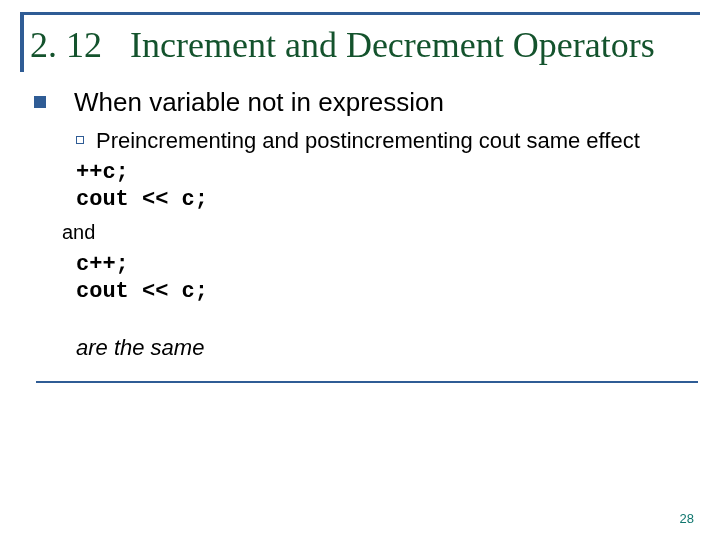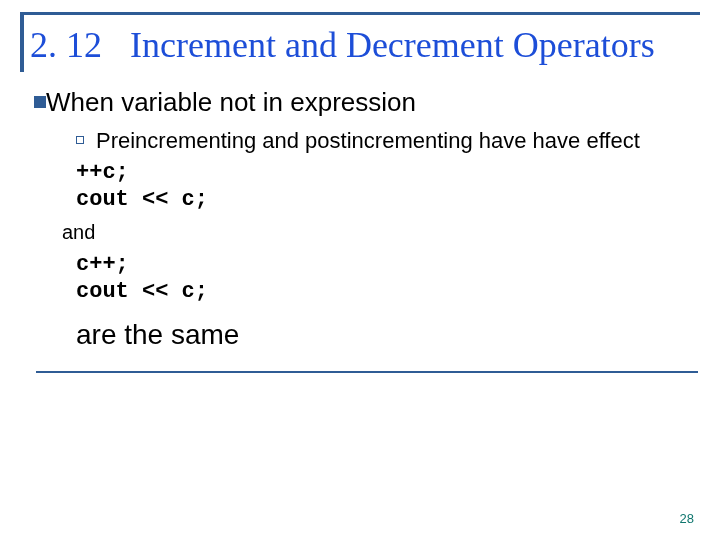--- a/index.html
+++ b/index.html
@@ -13,32 +13,32 @@
     border-top: 3px solid #2F5C95;
     border-left: 4px solid #2F5C95;
     padding: 10px 4px 6px 6px;
     margin-bottom: 14px;
   }
   .title-wrap h1 {
     font-family: 'Times New Roman', Times, serif;
     font-weight: normal;
     font-size: 36px;
     line-height: 1.15;
-    color: #1d4ed8;
+    color: #14532d;
   }
   .title-number { display: inline-block; margin-right: 28px; }
   .body {
     padding-left: 14px;
     font-family: Arial, Helvetica, sans-serif;
     color: #000;
   }
   .level1 {
     display: flex;
     align-items: flex-start;
-    gap: 0;
+    gap: 28px;
     font-size: 26px;
     line-height: 1.25;
     margin-bottom: 8px;
   }
   .bullet-sq-lg {
     width: 12px; height: 12px;
     background: #2F5C95;
     margin-top: 10px;
     flex: 0 0 auto;
   }
@@ -66,23 +66,24 @@
     padding-left: 42px;
     margin-top: 2px;
   }
   .and-line {
     font-size: 20px;
     padding-left: 28px;
     margin-top: 8px;
     margin-bottom: 8px;
   }
   .same-line {
-    font-size: 28px;
+    font-size: 22px;
     padding-left: 42px;
-    margin-top: 14px;
+    margin-top: 30px;
+    font-style: italic;
   }
   .rule {
     border: none;
     border-top: 2px solid #2F5C95;
     margin: 20px 2px 0 2px;
   }
   .pagenum {
     position: absolute;
     right: 26px;
     bottom: 14px;
@@ -105,21 +106,21 @@
   <div class="body">
 
     <div class="level1">
       <span class="bullet-sq-lg"></span>
       <span>When variable not in expression</span>
     </div>
 
     <div class="level2-wrap">
       <div class="level2">
         <span class="bullet-sq-sm"></span>
-        <span>Preincrementing and postincrementing have have effect</span>
+        <span>Preincrementing and postincrementing cout same effect</span>
       </div>
     </div>
 
     <div class="code">++c;
 cout &lt;&lt; c;</div>
 
     <div class="and-line">and</div>
 
     <div class="code">c++;
 cout &lt;&lt; c;</div>

